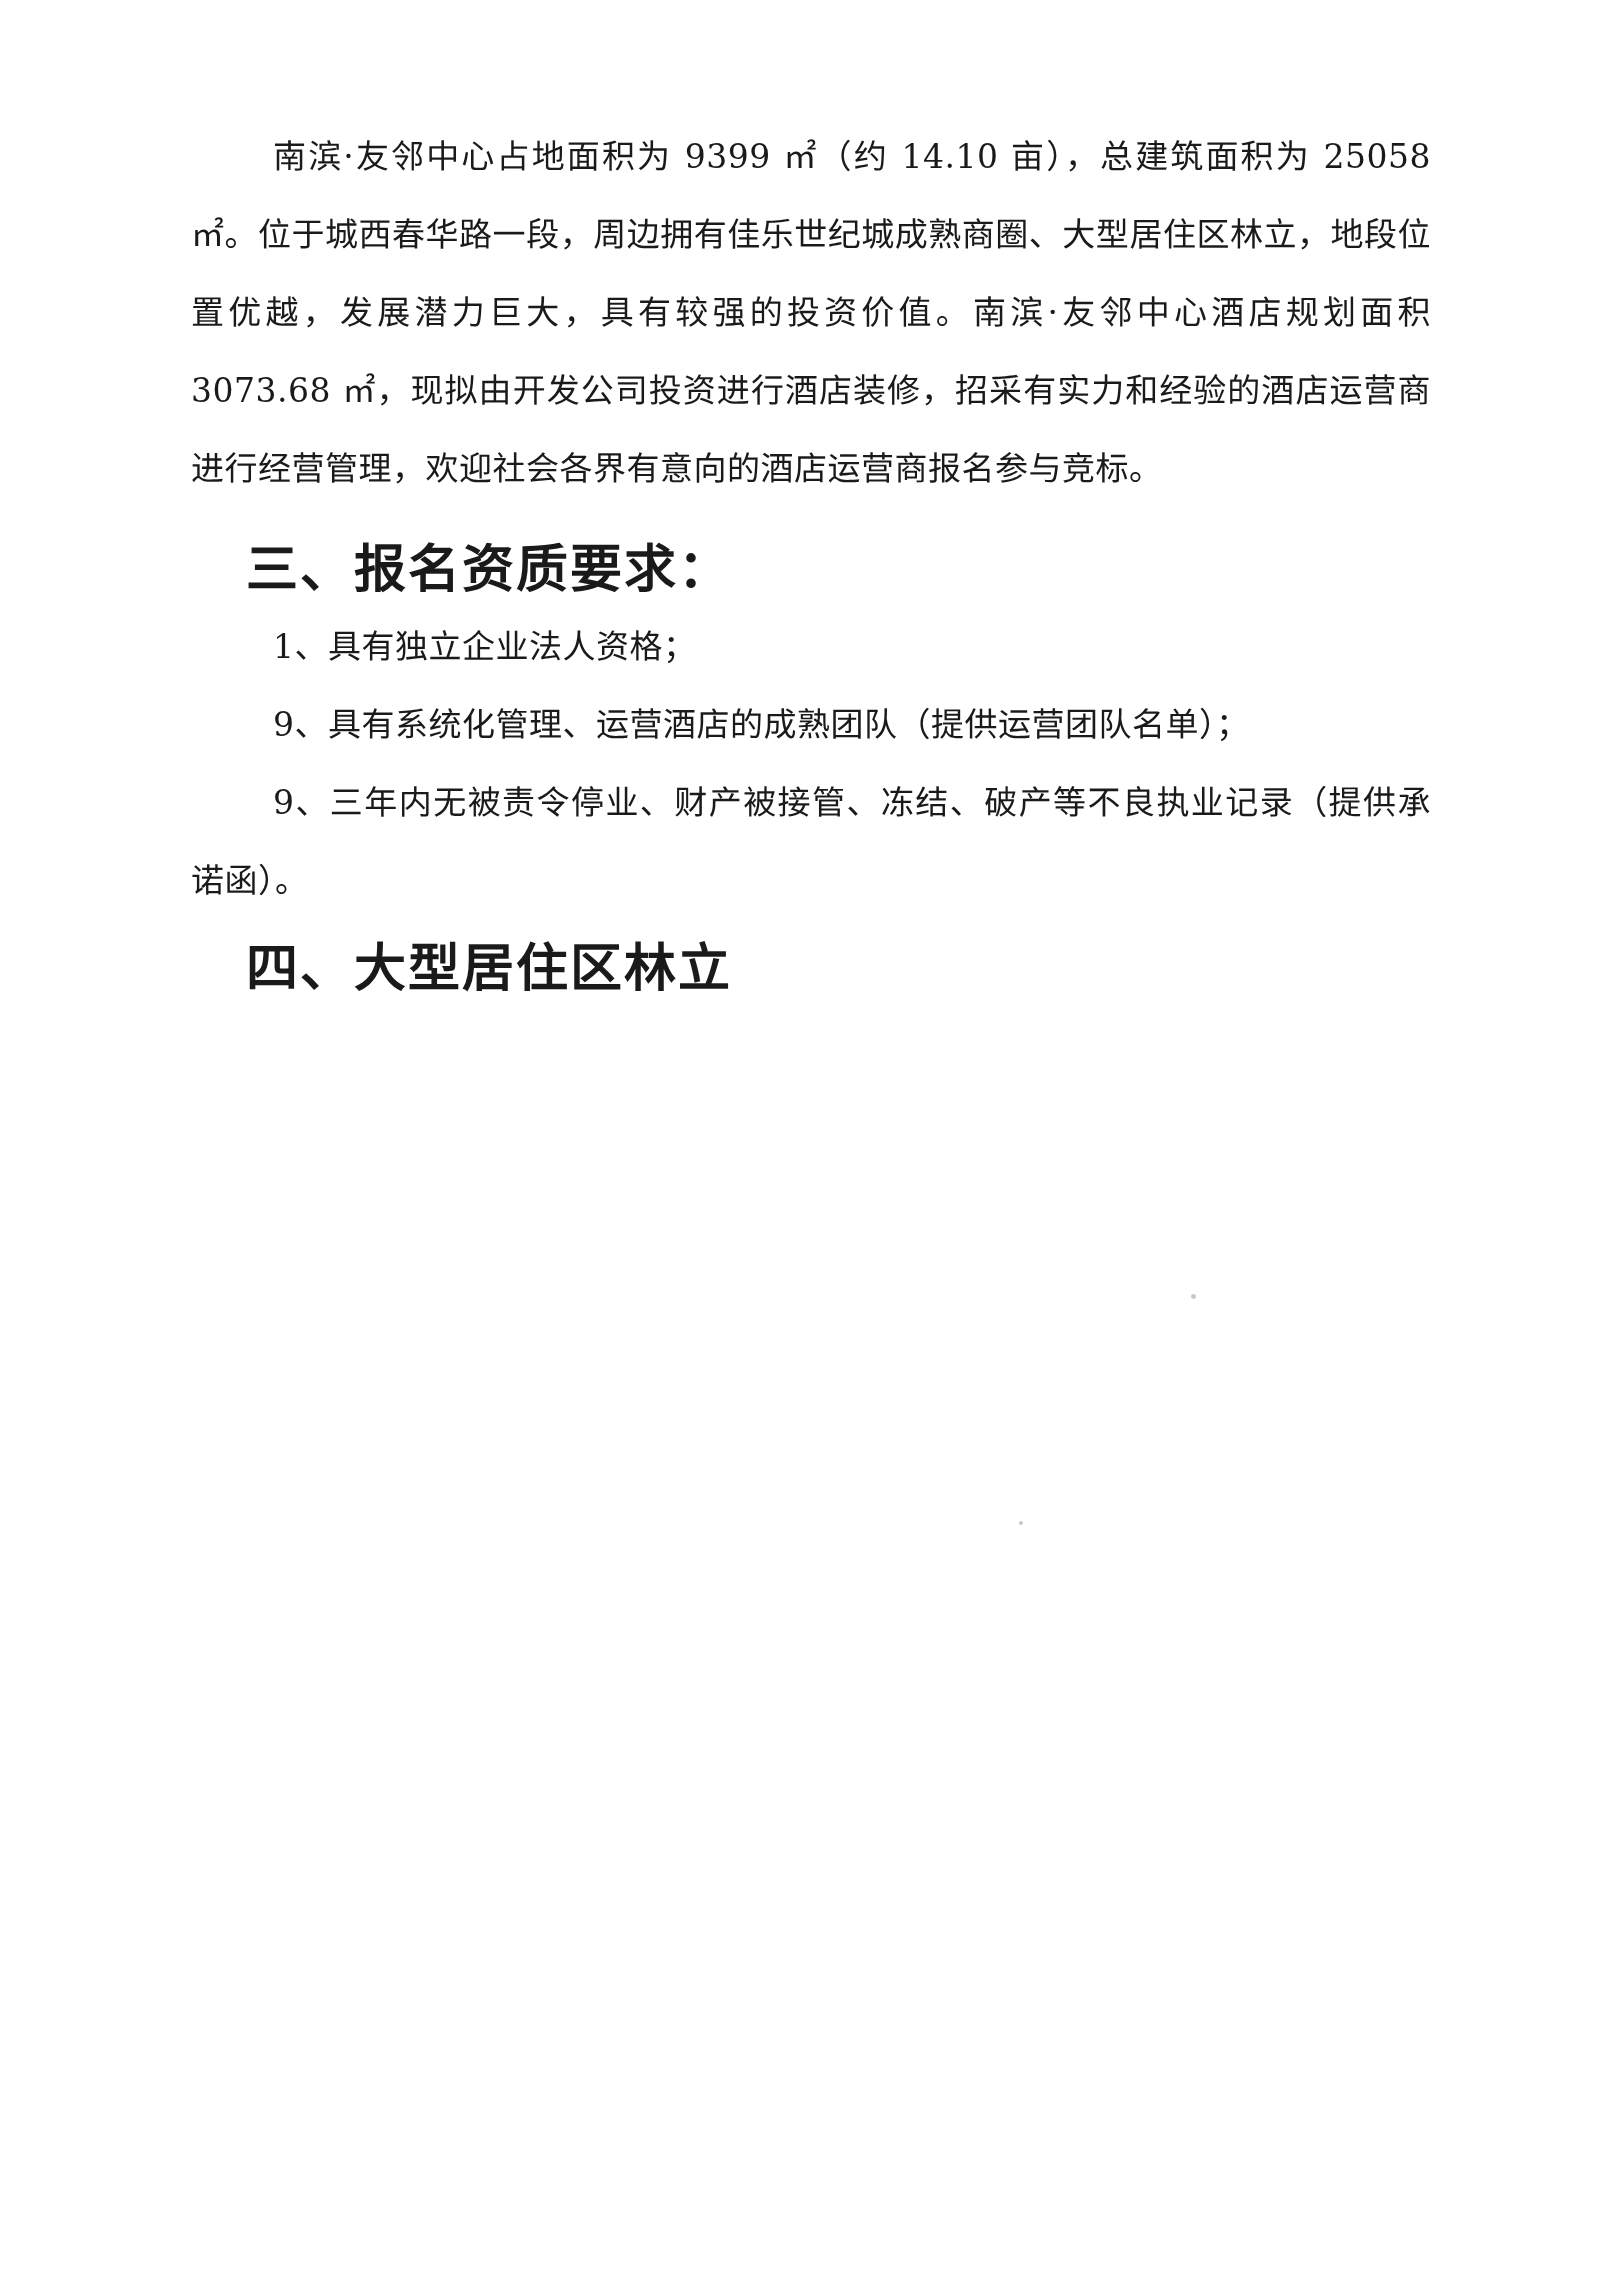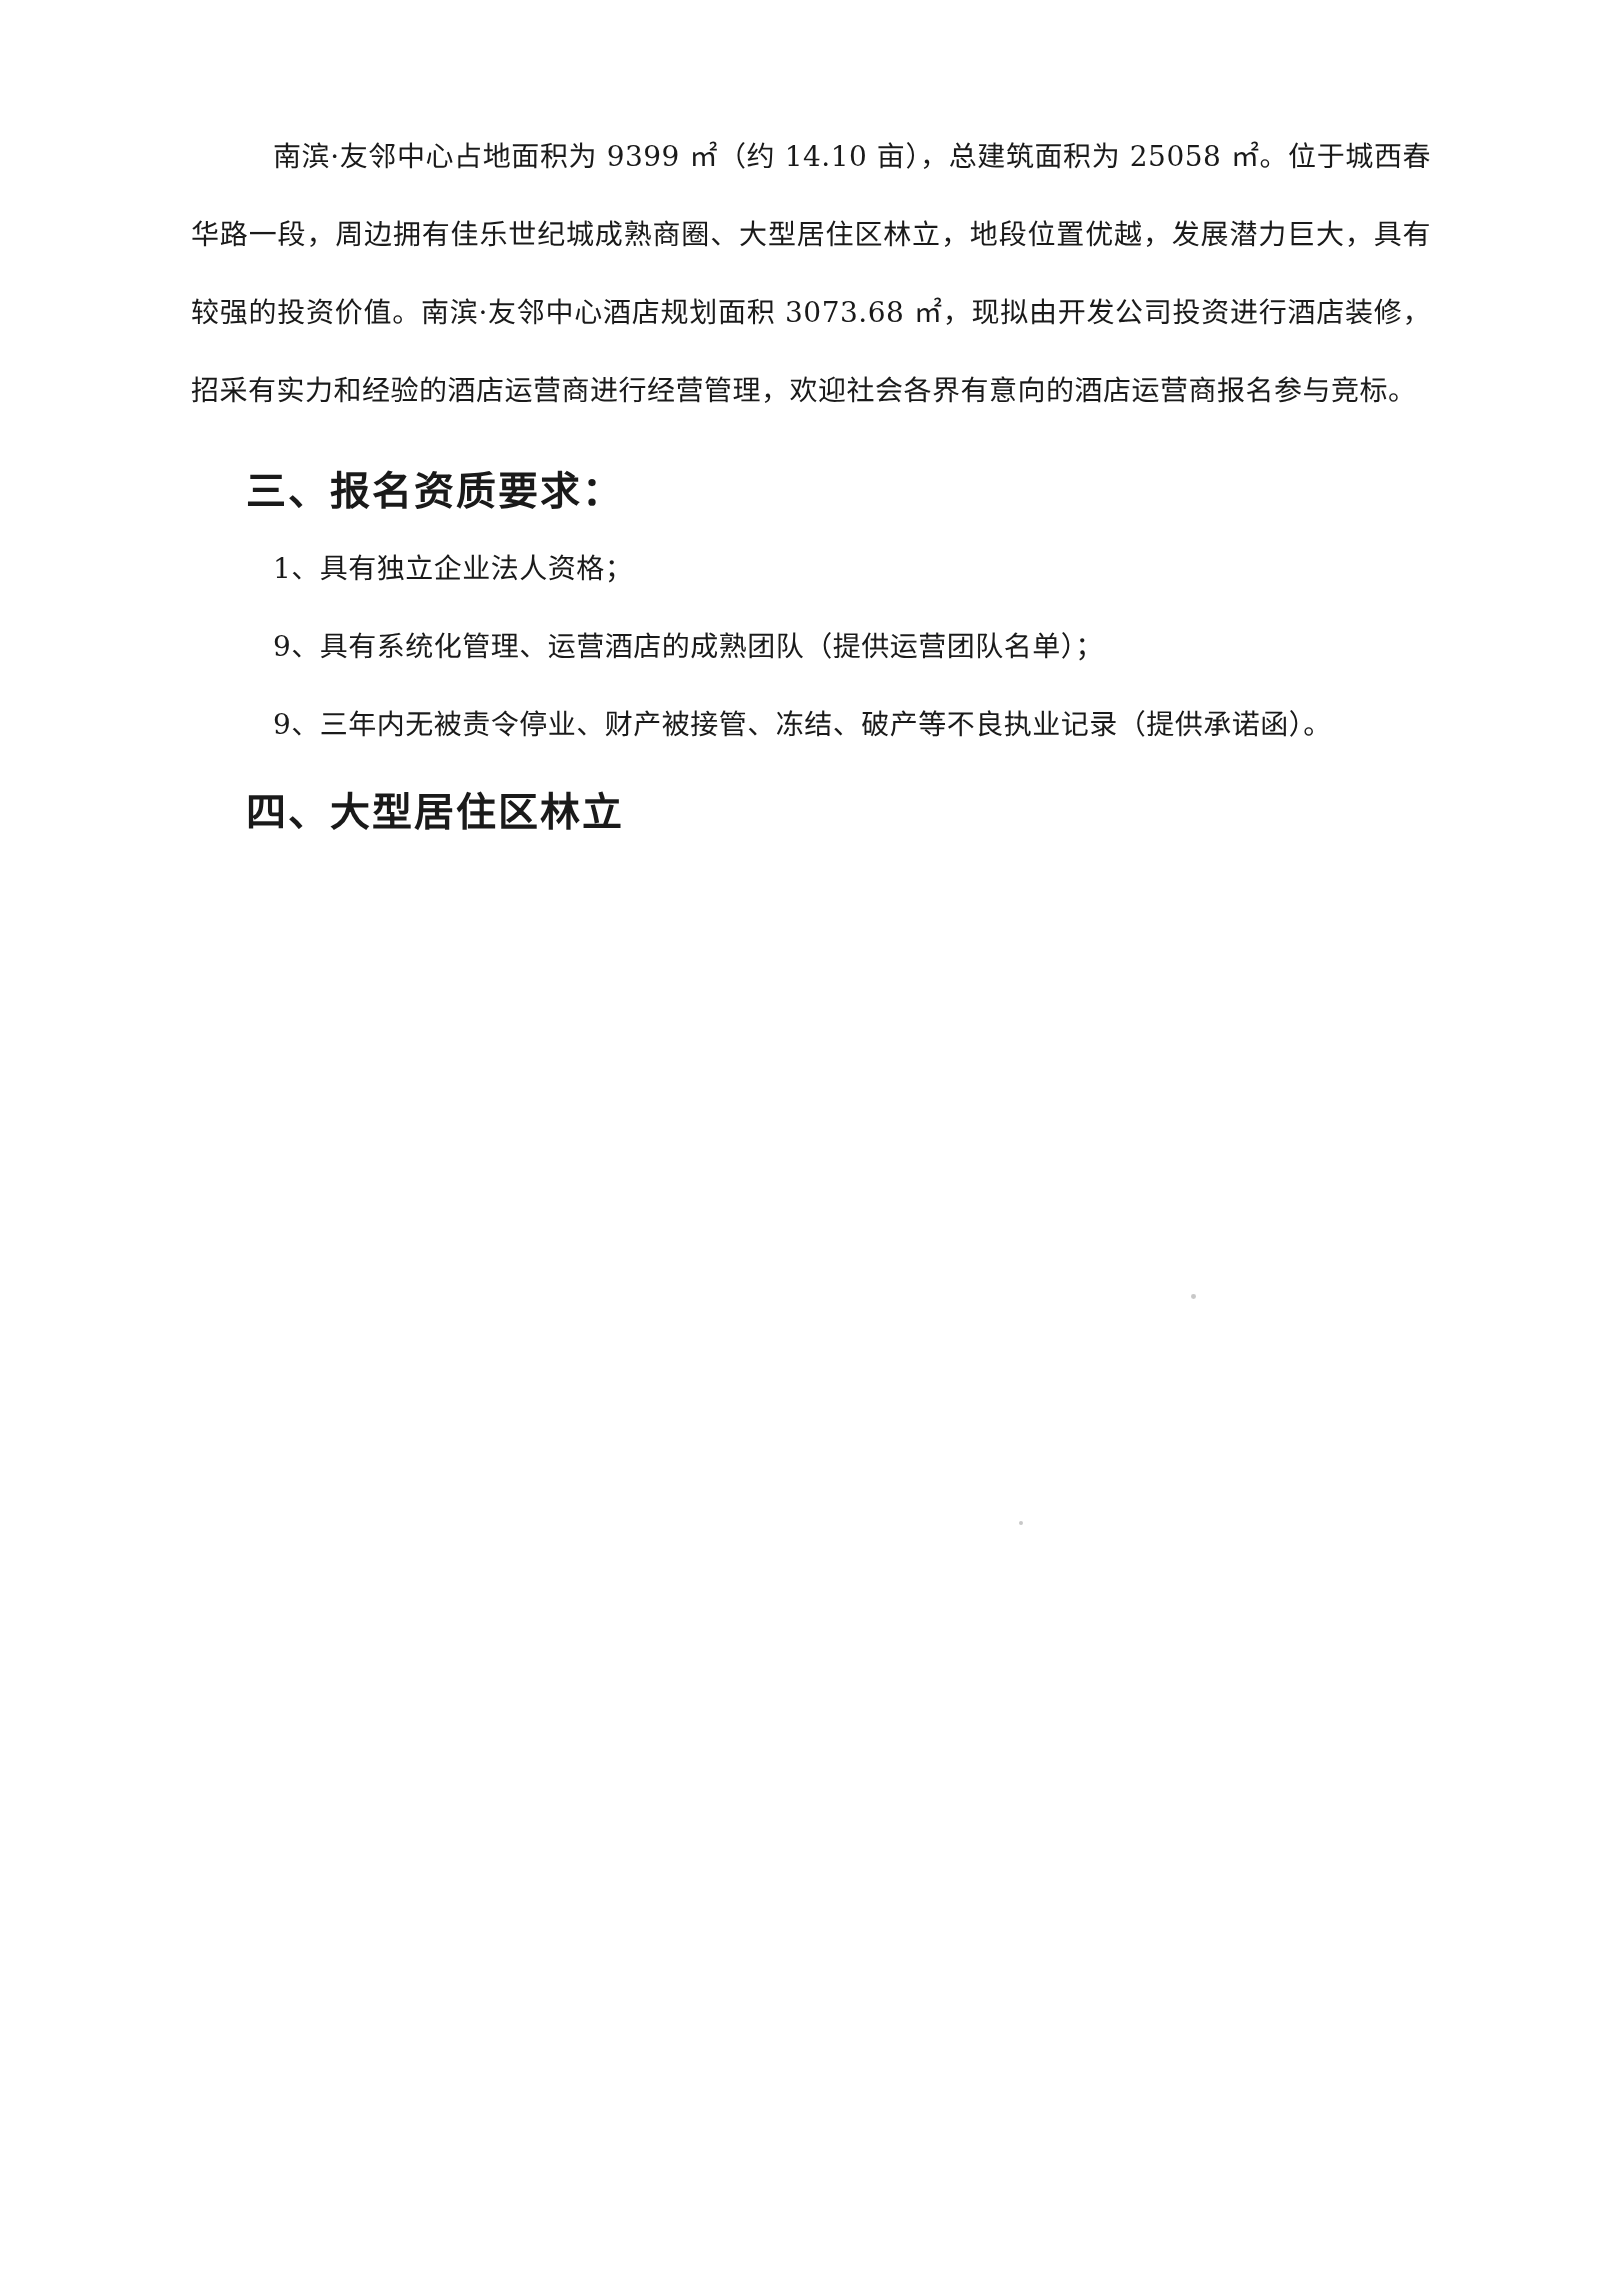--- a/index.html
+++ b/index.html
@@ -24,30 +24,30 @@
     height: 2294px;
     box-sizing: border-box;
     padding: 118px 191px 88px 191px;
   }
   .doc-body {
     width: 1240px;
   }
   
   p.para {
     margin: 0 0 0 0;
-    font-size: 28px;
+    font-size: 33px;
     line-height: 78px;
     text-align: justify;
     text-justify: inter-ideograph;
     letter-spacing: 0.5px;
     text-indent: 82px;
   }
   h2.heading {
     margin: 0;
-    font-size: 40px;
+    font-size: 52px;
     line-height: 78px;
     font-weight: bold;
     text-indent: 55px;
     letter-spacing: 2px;
     font-family: "DejaVu Sans", "Liberation Sans", sans-serif;
   }
   .block-gap-sm { height: 9.8px; }
   .block-gap-md { height: 21.6px; }
   .underline {
     text-decoration: underline;

